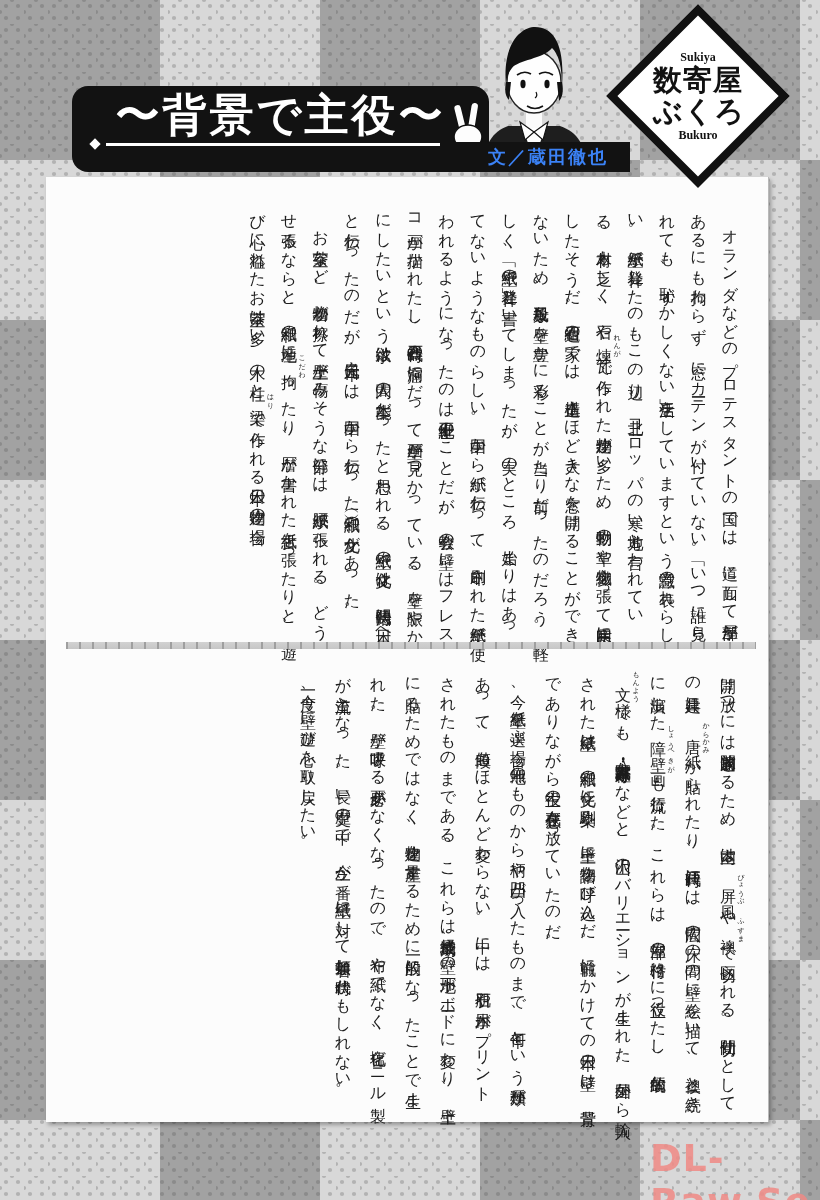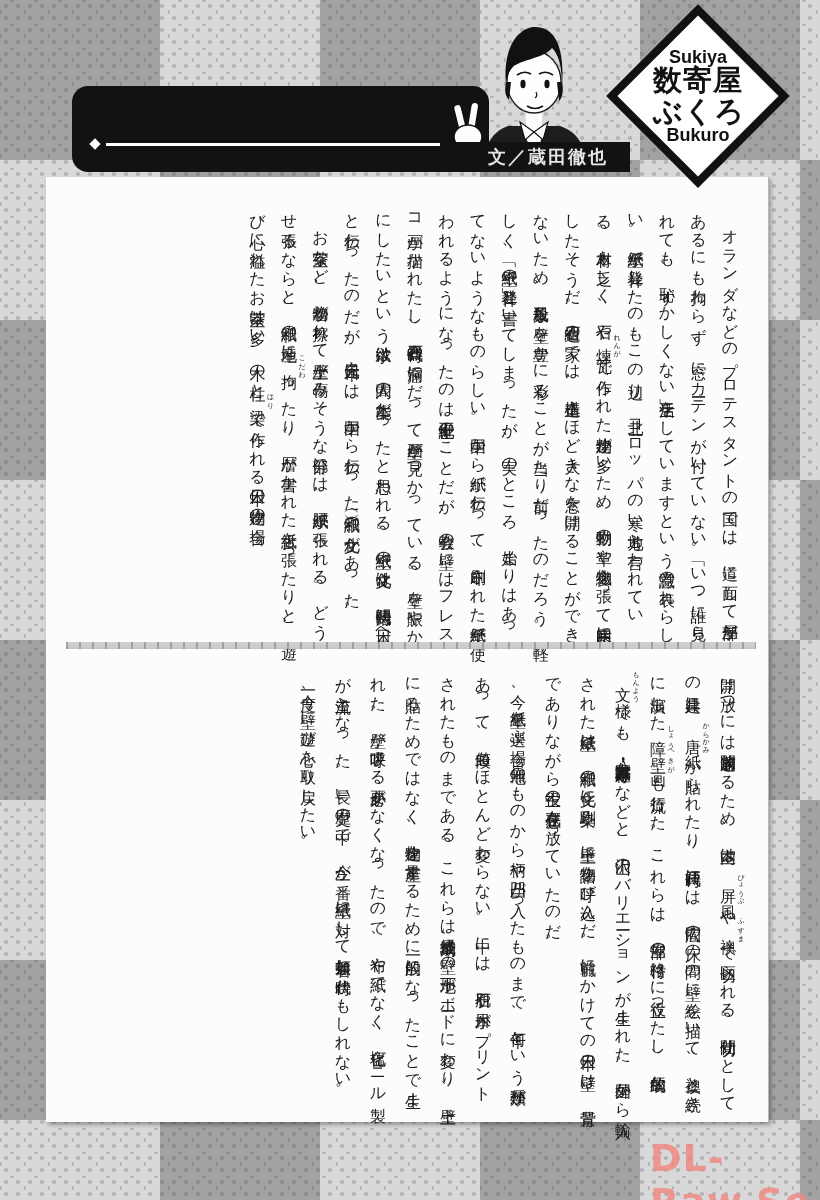--- a/index.html
+++ b/index.html
@@ -58,39 +58,39 @@
   .banner-dot{position:absolute;left:19px;top:54px;width:8px;height:8px;background:#ffffff;transform:rotate(45deg);}
 
   
   .credit-bar{
     position:absolute;left:440px;top:142px;width:190px;height:30px;
     background:#121212;z-index:4;
     display:flex;align-items:center;justify-content:center;
     padding-left:26px;box-sizing:border-box;
   }
   .credit-bar span{
-    color:#e5e5e5;font-size:18px;font-weight:bold;letter-spacing:2px;
+    color:#3b82f6;font-size:18px;font-weight:bold;letter-spacing:2px;
     font-family:"DejaVu Sans","Liberation Sans",sans-serif;
   }
 
   
   .character{position:absolute;left:448px;top:20px;width:170px;height:152px;z-index:3;}
 
   
   .logo{position:absolute;left:606px;top:4px;width:184px;height:184px;z-index:5;}
   .logo .diamond{
     position:absolute;left:27px;top:27px;width:114px;height:114px;
     background:#ffffff;border:8px solid #111111;transform:rotate(45deg);
   }
   .logo-text{
     position:absolute;left:0;top:0;width:184px;height:184px;
     display:flex;flex-direction:column;align-items:center;justify-content:center;
     color:#111;text-align:center;z-index:6;
   }
-  .logo-en{font-family:Liberation Sans, sans-serif;font-size:18px;font-weight:bold;line-height:16px;}
+  .logo-en{font-family:Liberation Serif, serif;font-size:12px;font-weight:bold;line-height:16px;}
   .logo-kanji,.logo-kana{
     font-family:"DejaVu Serif","Liberation Serif",serif;
     font-size:29px;font-weight:900;line-height:31px;letter-spacing:1px;
   }
   .logo-kana{margin-left:2px;}
 
   .watermark{
     position:absolute;left:650px;top:1136px;z-index:6;
     font-family:"DejaVu Sans","Liberation Sans",sans-serif;
     font-weight:800;font-size:38px;letter-spacing:1px;
@@ -186,20 +186,21 @@
   </div>
   <div class="divider"></div>
   <div class="text-block lower">
     <p>開け放つには開放的過ぎるため、室内は、<ruby>屏風<rt>びょうぶ</rt></ruby>や<ruby>襖<rt>ふすま</rt></ruby>で区切られる。間仕切りとしての建具に、<ruby>唐紙<rt>からかみ</rt></ruby>が貼られたり、江戸時代には、広間の床の間の壁に絵を描いて、襖と一続きに演出した<ruby>障壁画<rt>しょうへきが</rt></ruby>も流行した。これらは、部屋の格付けに役立ったし、伝統的な<ruby>文様<rt>もんよう</rt></ruby>でも、公家・武家・茶家・寺社好みなどと、沢山のバリエーションが生まれた。外国から輸入された壁紙は、和紙の文化に馴染み、土壁に物語を呼び込んだ。戦前にかけての日本の壁は、背景でありながら主役の存在感を放っていたのだ。</p>
     <p class="indent">今、壁紙を選ぶ場合、無地のものから柄や凹凸が入ったものまで、何千という種類があって、値段もほとんど変わらない。中には、石肌や木目がプリントされたものまである。これらは経済成長期、壁の下地がボードに変わり、土壁に貼るためではなく、建物を量産するために一般的になったことで生まれた。壁が呼吸する必要がなくなったので、布や紙でなく、塩化ビニル製が主流となった。長い歴史の中で、今が一番、壁紙に対して無頓着な時代かもしれない。</p>
     <p class="indent">今一度、壁に遊び心を取り戻したい。</p>
   </div>
 </div>
 
 <div class="banner">
+  <div class="banner-title">〜背景で主役〜</div>
   <div class="banner-line"></div>
   <div class="banner-dot"></div>
 </div>
 
 <svg class="character" viewBox="0 0 170 152" xmlns="http://www.w3.org/2000/svg">
 
   <path d="M2,152 L8,128 Q14,117 27,119 L40,127 L42,152 Z" fill="#1e1e1e"></path>
 
   <g>
     <rect x="8" y="84" width="8" height="28" rx="4" fill="#fdfdfd" stroke="#111" stroke-width="1.6" transform="rotate(-14 12 98)"></rect>

